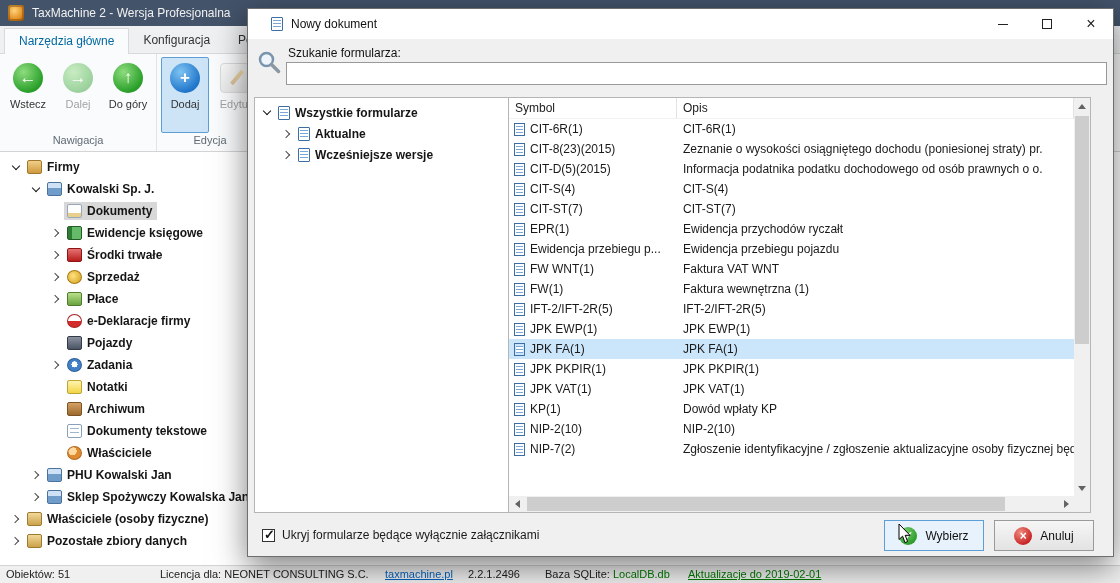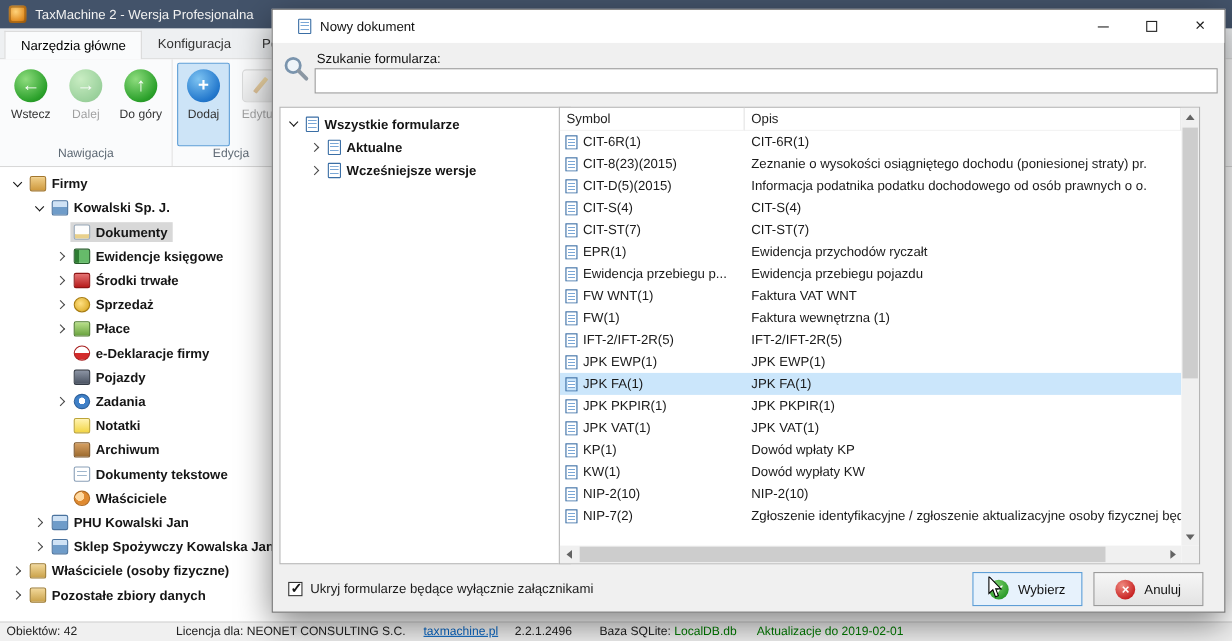--- a/index.html
+++ b/index.html
@@ -13,21 +13,21 @@
     background:radial-gradient(circle at 40% 35%, #ffd37a, #e08a1e 65%, #9c5a10); box-shadow:inset 0 0 0 2px rgba(120,70,10,.45); }
   .titlebar-text { color:#f2f2f2; font-size:12px; white-space:nowrap; }
   .caption-btns { margin-left:auto; display:flex; height:26px; }
   .cap { width:38px; display:flex; align-items:center; justify-content:center; color:#fff; }
   .glyph-min { width:9px; border-bottom:1px solid #fff; }
   .glyph-max { width:9px; height:9px; border:1px solid #fff; }
   .glyph-close { font-size:15px; line-height:1; }
 
   .tabstrip { position:absolute; left:0; top:26px; width:1120px; height:28px; background:#eef0f2; display:flex; align-items:flex-end; padding-left:4px; border-bottom:1px solid #d9d9d9; }
   .tab { padding:5px 14px 6px; color:#333; white-space:nowrap; }
-  .tab.active { background:#fafbfc; color:#000000; border:1px solid #d9d9d9; border-bottom:none; margin-bottom:-1px; }
+  .tab.active { background:#fafbfc; color:#0369a1; border:1px solid #d9d9d9; border-bottom:none; margin-bottom:-1px; }
 
   .ribbon { position:absolute; left:0; top:54px; width:1120px; height:98px; background:#fafbfc; border-bottom:1px solid #d4d4d4; display:flex; }
   .rgroup { display:flex; flex-direction:column; border-right:1px solid #e3e3e3; padding:2px 3px 0; }
   .rbuttons { display:flex; flex:1; align-items:flex-start; }
   .rb { width:48px; height:76px; display:flex; flex-direction:column; align-items:center; padding-top:5px; gap:5px; border:1px solid transparent; border-radius:2px; margin:1px; }
   .rb.highlighted { background:#cde4f7; border-color:#5e9ed6; }
   .rb.disabled { opacity:.45; }
   .ric { width:30px; height:30px; border-radius:50%; display:flex; align-items:center; justify-content:center; color:#fff; font-size:17px; font-weight:bold; flex:none; }
   .ric.green { background:radial-gradient(circle at 35% 30%, #8edc7e, #2aa02a 70%, #1d7c1d); }
   .ric.blue  { background:radial-gradient(circle at 35% 30%, #7ec4f2, #2277cc 70%, #1a5ea6); }
@@ -63,21 +63,21 @@
   .i-archive { background:linear-gradient(#d6a063,#9c6a2e); border:1px solid #7a5224; }
   .i-text-documents { background:#fff; border:1px solid #8aa0b8; background-image:repeating-linear-gradient(to bottom, transparent 0 3px, #9fb6cc 3px 4px); background-clip:content-box; padding:2px; }
   .i-owners { background:radial-gradient(circle at 35% 35%,#ffd9a0 0 35%,#e08a30 37%); border:1px solid #b06a20; border-radius:50%; }
   .i-owners-folder, .i-other-folder { background:linear-gradient(#f2d89a,#caa24a); border:1px solid #9c7a30; }
   .i-forms { width:12px; height:14px; background:#fff; border:1px solid #3a6ea5; background-image:repeating-linear-gradient(to bottom, transparent 0 2px, #7aa7d6 2px 3px); background-clip:content-box; padding:2px 1px; border-radius:1px; }
 
   .statusbar { position:absolute; left:0; top:565px; width:1120px; height:18px; background:#f0f0f0; border-top:1px solid #d4d4d4; font-size:11px; color:#222; }
   .statusbar > span { position:absolute; top:2px; white-space:nowrap; }
   .slink { color:#0563c1; text-decoration:underline; }
   .sgreen { color:#007a00; }
-  .sgreenlink { color:#007a00; }
+  .sgreenlink { color:#007a00; text-decoration:underline; }
 
   
   .dialog { position:absolute; left:247px; top:8px; width:867px; height:549px; background:#f0f0f0; border:1px solid #6e6e6e; box-shadow:0 10px 30px rgba(0,0,0,.5); z-index:10; }
   .dlg-titlebar { height:30px; background:#fff; display:flex; align-items:center; padding-left:23px; gap:8px; }
   .dlg-title { color:#111; }
   .dlg-caps { margin-left:auto; display:flex; height:30px; }
   .dlg-cap { width:44px; display:flex; align-items:center; justify-content:center; color:#222; }
   .dglyph-min { width:10px; border-bottom:1px solid #222; }
   .dglyph-max { width:10px; height:10px; border:1px solid #222; }
   .dglyph-close { font-size:16px; line-height:1; }
@@ -312,21 +312,21 @@
       <div class="tree-row lvl0">
         <span class="chev right"></span>
         <span class="tree-content">
           <span class="ticon i-other-folder"></span>
           <span class="tree-label">Pozostałe zbiory danych</span>
         </span>
       </div>
     </div>
 
   <div class="statusbar">
-    <span style="left:6px">Obiektów: 42</span>
+    <span style="left:6px">Obiektów: 51</span>
     <span style="left:160px"><span>Licencja dla:</span>&nbsp;<span>NEONET CONSULTING S.C.</span></span>
     <span class="slink" style="left:385px">taxmachine.pl</span>
     <span style="left:468px">2.2.1.2496</span>
     <span style="left:545px"><span>Baza SQLite:</span>&nbsp;<span class="sgreen">LocalDB.db</span></span>
     <span class="sgreenlink" style="left:688px">Aktualizacje do 2019-02-01</span>
   </div>
 
   <div class="dialog">
     <div class="dlg-titlebar">
       <span class="i-forms" style="display:inline-block"></span>
@@ -484,27 +484,20 @@
           <div class="lrow">
             <span class="lcell sym">
               <span class="form-icon"></span>
               <span>KP(1)</span>
             </span>
             <span class="lcell opis">Dowód wpłaty KP</span>
           </div>
           <div class="lrow">
             <span class="lcell sym">
               <span class="form-icon"></span>
-              <span>KW(1)</span>
-            </span>
-            <span class="lcell opis">Dowód wypłaty KW</span>
-          </div>
-          <div class="lrow">
-            <span class="lcell sym">
-              <span class="form-icon"></span>
               <span>NIP-2(10)</span>
             </span>
             <span class="lcell opis">NIP-2(10)</span>
           </div>
           <div class="lrow">
             <span class="lcell sym">
               <span class="form-icon"></span>
               <span>NIP-7(2)</span>
             </span>
             <span class="lcell opis">Zgłoszenie identyfikacyjne / zgłoszenie aktualizacyjne osoby fizycznej będącej podatnikiem lub płatnikiem</span>

